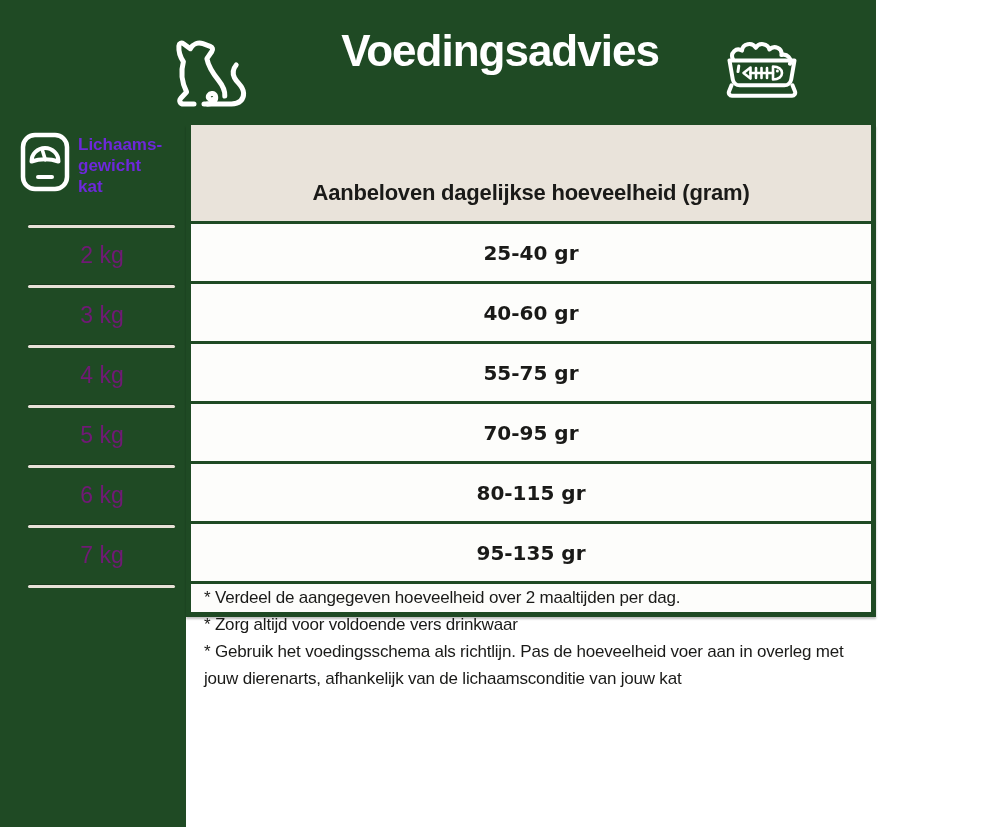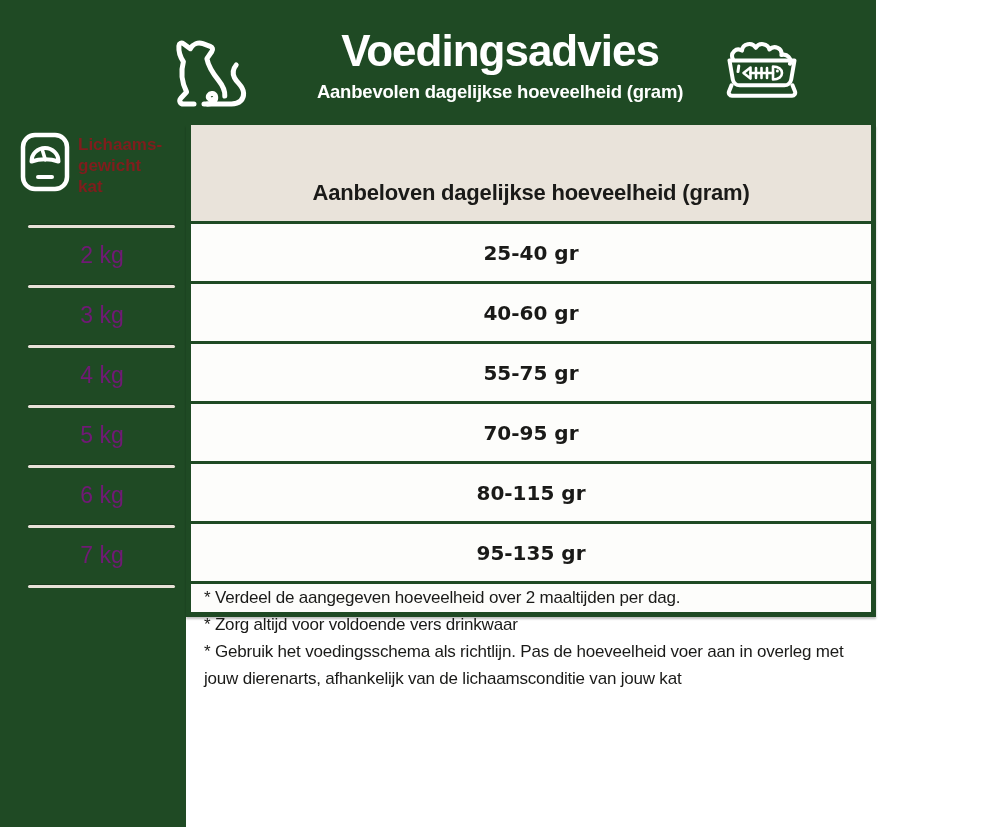--- a/index.html
+++ b/index.html
@@ -9,21 +9,21 @@
   .green-left{position:absolute;left:0;top:0;width:186px;height:827px;background:#1F4A24;}
 
   .header-text{position:absolute;left:250px;top:26px;width:500px;text-align:center;color:#ffffff;}
   .title{font-size:44px;font-weight:700;letter-spacing:-1px;line-height:50px;}
   .subtitle{font-size:18.5px;font-weight:700;margin-top:5px;letter-spacing:-0.2px;}
 
   .cat-icon{position:absolute;left:163px;top:14px;}
   .bowl-icon{position:absolute;left:714px;top:36px;}
   .scale-icon{position:absolute;left:20px;top:132px;}
 
-  .weight-col-label{position:absolute;left:78px;top:134px;color:#7f1d1d;
+  .weight-col-label{position:absolute;left:78px;top:134px;color:#6d28d9;
                     font-size:17px;font-weight:700;line-height:21px;}
 
   .sep{position:absolute;left:28px;width:147px;height:3px;background:#E7E1D7;
        border-radius:2px;box-shadow:0 -1px 0 rgba(0,0,0,0.25);}
   .sep0{top:225px}.sep1{top:285px}.sep2{top:345px}.sep3{top:405px}
   .sep4{top:465px}.sep5{top:525px}.sep6{top:585px}
 
   .wlabel{position:absolute;left:22px;width:160px;height:30px;line-height:30px;
           text-align:center;color:#701a75;font-size:23px;font-weight:400;}
   .w0{top:240px}.w1{top:300px}.w2{top:360px}.w3{top:420px}.w4{top:480px}.w5{top:540px}
@@ -55,21 +55,20 @@
   <span class="cat-icon">
     <svg width="100" height="96" viewBox="0 0 100 96" fill="none" stroke="#FFFFFF" stroke-width="5" stroke-linecap="round" stroke-linejoin="round">
       <path d="M31 90 H20.5 c-3.4 0 -4.9 -3.2 -2.7 -5.7 L23.6 78 c-4.7 -9.3 -6 -20.2 -3.2 -30.3 -3.2 -4.6 -4.9 -10.2 -4.5 -15.8 .2 -2.7 2.5 -3.6 4.6 -2.1 l6.8 4.9 c2.6 -4.7 7.8 -6.6 12.6 -5 l7.3 2.6 c2.4 .9 3.1 3.1 1.6 5.2 l-4.9 7.2 c1.6 8.2 6.3 14.9 11.5 21.4 4.3 5.4 6.8 10.3 6.4 16"></path>
       <path d="M44.5 90 c5.8 -.4 8.9 -3.4 8.1 -7.4 -.7 -3.5 -5.2 -4.1 -6.8 -1.4 -1.4 2.4 .7 5 3.5 4.4"></path>
       <path d="M41 90 h27.5 c8 0 12.4 -4.6 12.1 -11 -.3 -7.2 -6.5 -9.8 -9.2 -15.4 -2 -4.2 -1.2 -9 1.8 -12.6"></path>
     </svg>
   </span>
 
   <div class="header-text">
     <div class="title">Voedingsadvies</div>
-    <div class="subtitle">Aanbevolen dagelijkse hoeveelheid (gram)</div>
   </div>
 
   <span class="bowl-icon">
     <svg width="96" height="66" viewBox="0 0 96 66" fill="none" stroke="#FFFFFF" stroke-linecap="round" stroke-linejoin="round">
       <path stroke-width="4" d="M19 23.5 c-3.4 -6.6 3.4 -12.6 9 -8.9 .5 -7.2 10.3 -9 13.8 -2.8 3 -5.7 12.2 -4.6 13.6 1.7 4.9 -4.9 13.2 -1.2 12 5.5 5.9 -1.7 10.6 3.7 8.6 8.7"></path>
       <path stroke-width="4" d="M15.5 24.5 H80.5 L77.2 43.5 c-.6 3.4 -3.5 5.8 -6.9 5.8 H25.7 c-3.4 0 -6.3 -2.4 -6.9 -5.8 Z"></path>
       <path stroke-width="4" d="M17.5 49.3 15 55.6 c-.8 2 .7 4.2 2.9 4.2 h60.2 c2.2 0 3.7 -2.2 2.9 -4.2 l-2.5 -6.3"></path>
       <path stroke-width="3" d="M24.8 30 24 35.6"></path>
       <path stroke-width="2.6" d="M36.5 31.5 29.5 37 36.5 42.5 Z"></path>
       <path stroke-width="2.6" d="M36.5 37 H59"></path>

